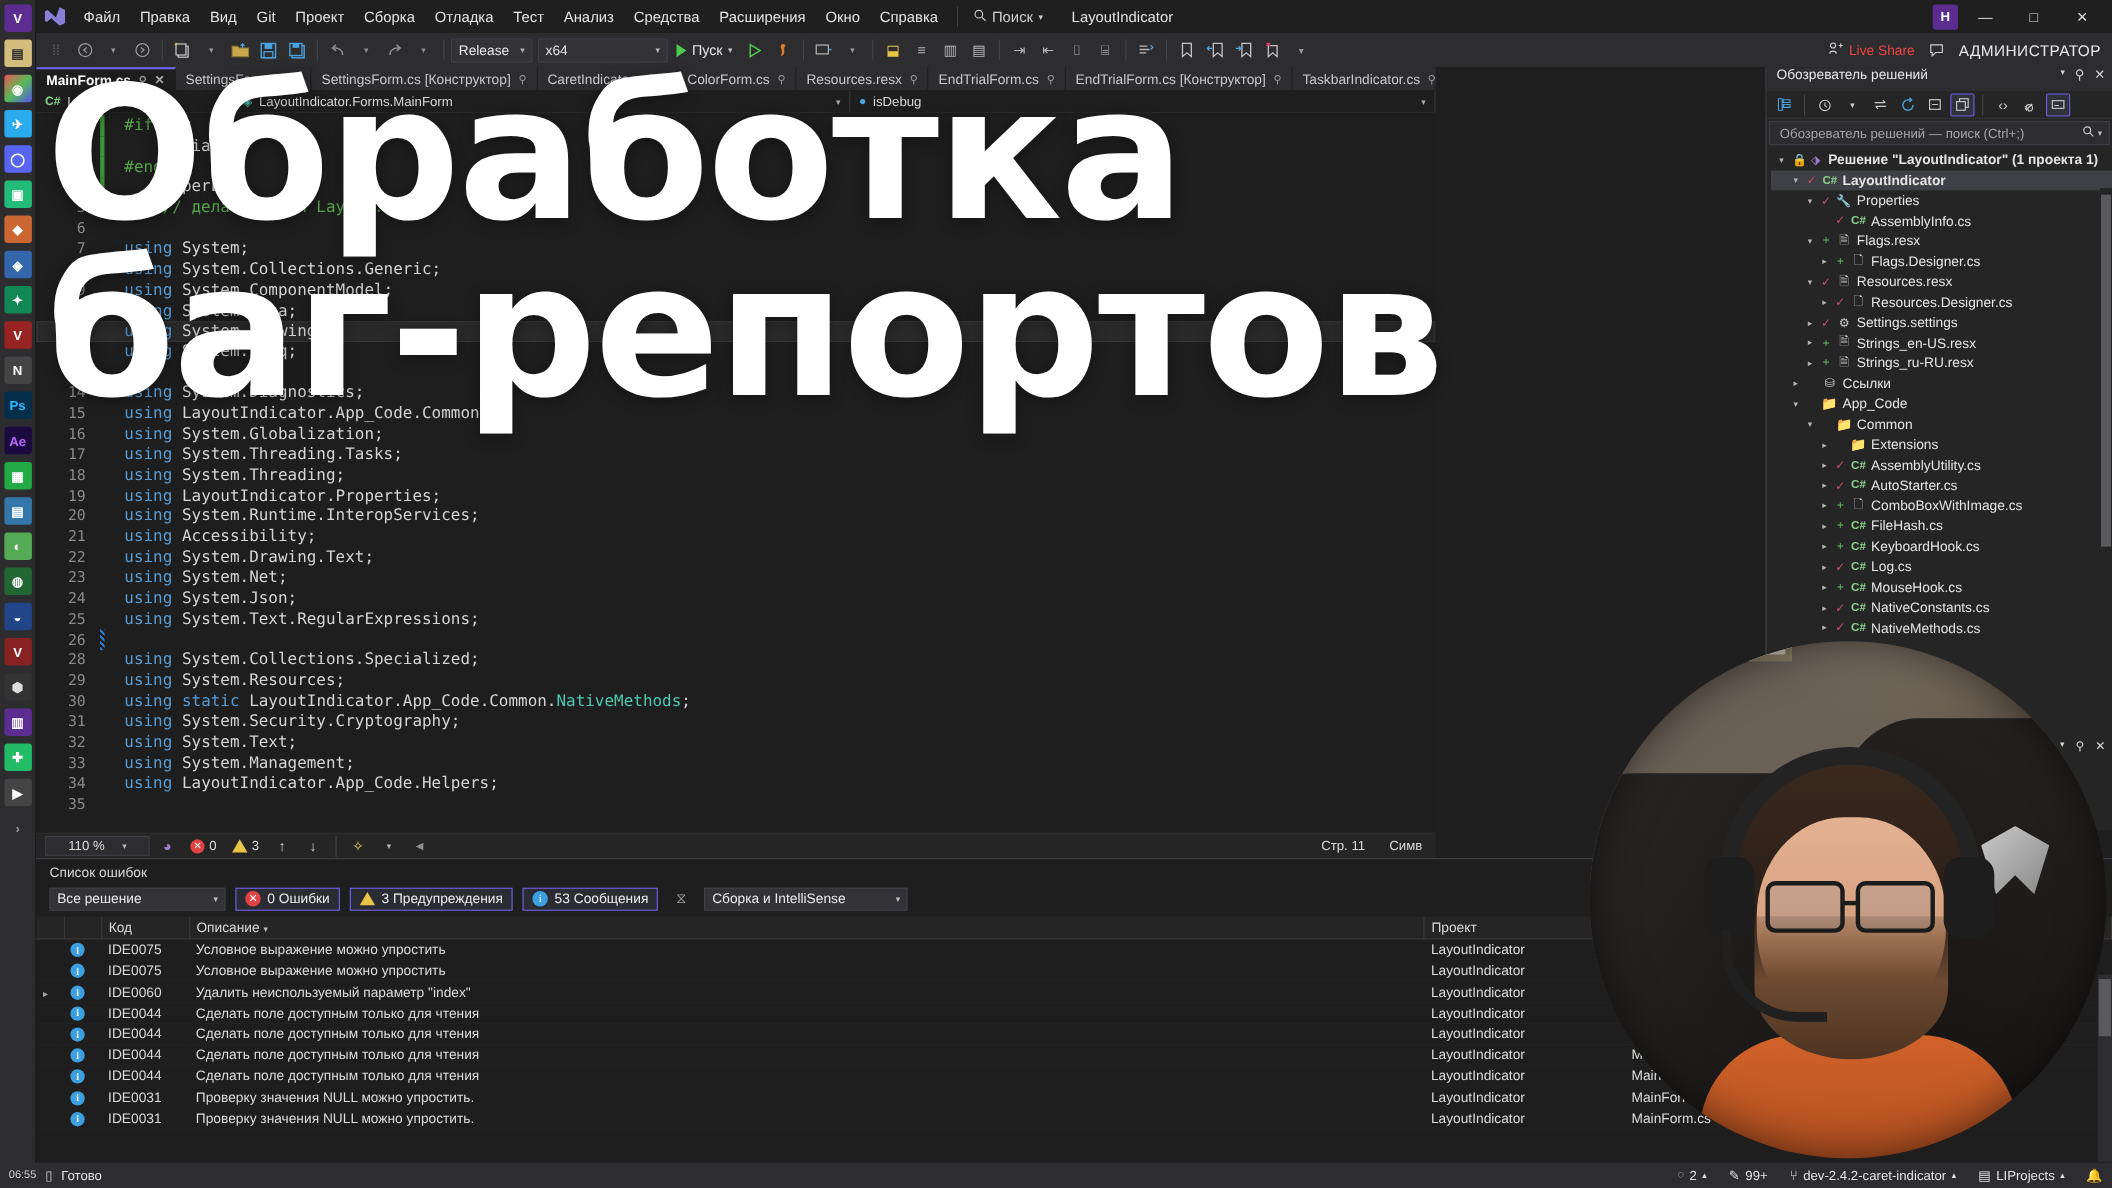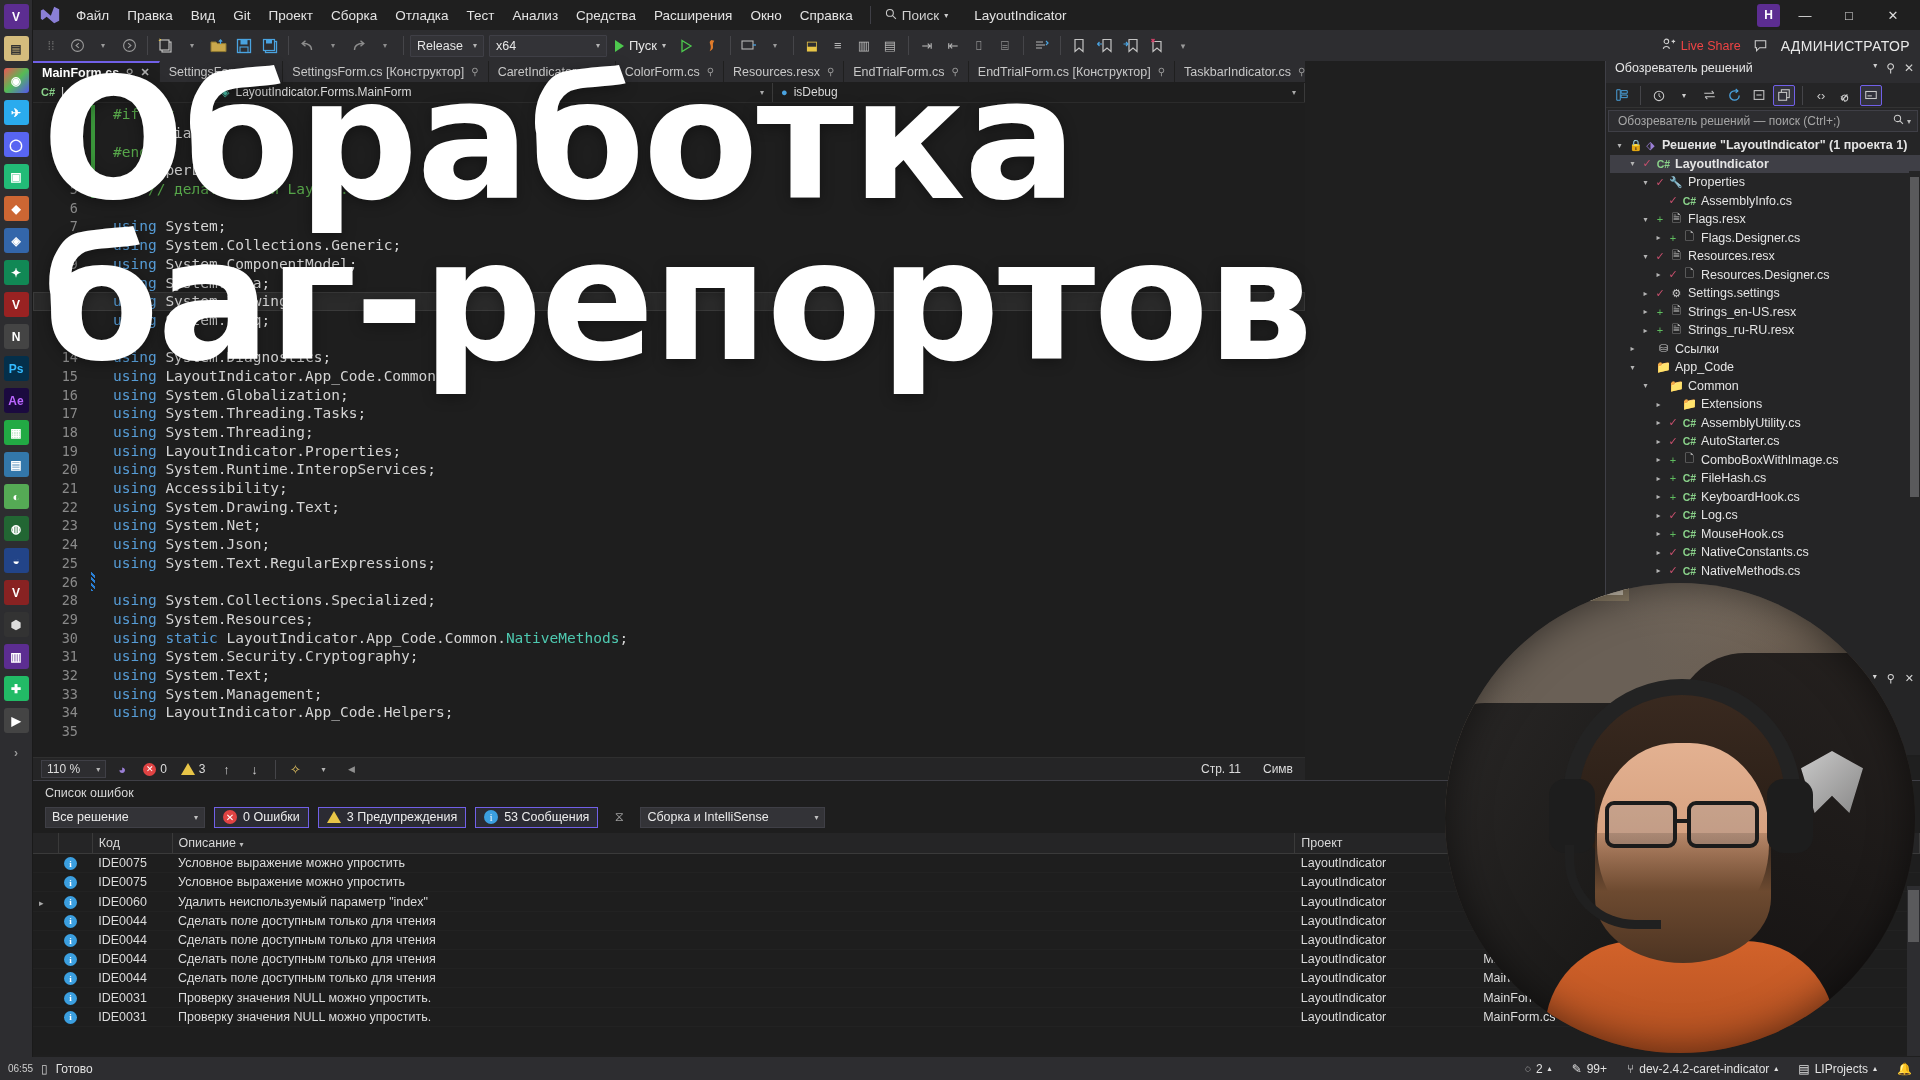--- a/index.html
+++ b/index.html
@@ -114,21 +114,21 @@
     border-left:1px solid #2a2a2a;
   }
   .mm-mark{ position:absolute; left:3px; width:14px; height:2px; }
 
   
   .edstatus{
     position:absolute; left:33px; top:757px; width:1272px; height:23px;
     background:#252526; display:flex; align-items:center; gap:4px; padding-left:8px;
     font-size:12px; color:#dcdcdc; border-top:1px solid #2f2f2f;
   }
-  .zoomsel{ display:flex;align-items:center;gap:16px;padding:1px 5px;border:1px solid #3f3f46;background:#2d2d30; }
+  .zoomsel{ display:flex;align-items:center;gap:16px;padding:1px 20px;border:1px solid #3f3f46;background:#2d2d30; }
   .badge-ic{ display:flex; align-items:center; gap:4px; padding:0 5px; }
   .dotred{ width:13px;height:13px;border-radius:50%;background:#e04343;color:#fff;font-size:9px;
            display:flex;align-items:center;justify-content:center; font-family:"Liberation Sans",sans-serif;}
   .warnt{ width:0;height:0;border-left:7px solid transparent;border-right:7px solid transparent;border-bottom:12px solid #e8c547; }
   .es-right{ margin-left:auto; display:flex; align-items:center; gap:22px; padding-right:12px; font-size:12px;}
 
   
   .errpanel{
     position:absolute; left:33px; top:780px; width:1887px; height:275px; background:#1e1e1e;
     border-top:1px solid #3f3f46;

